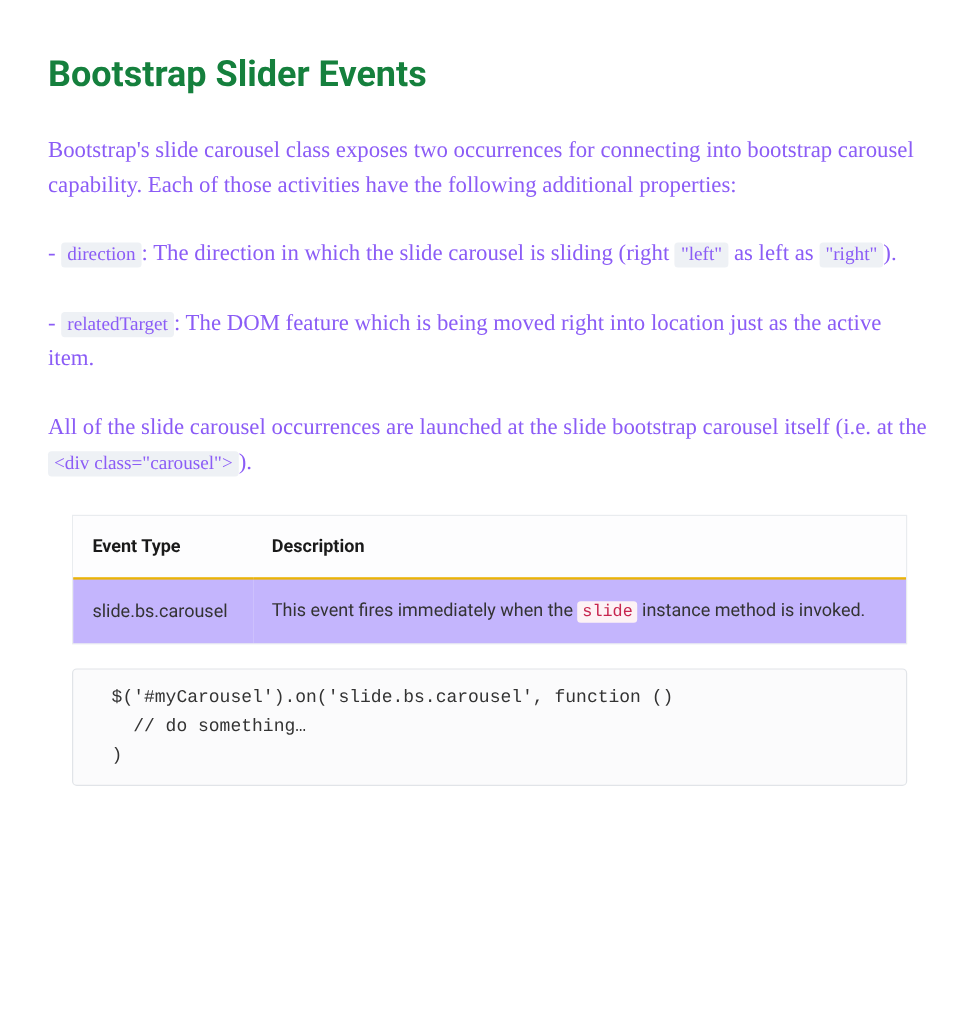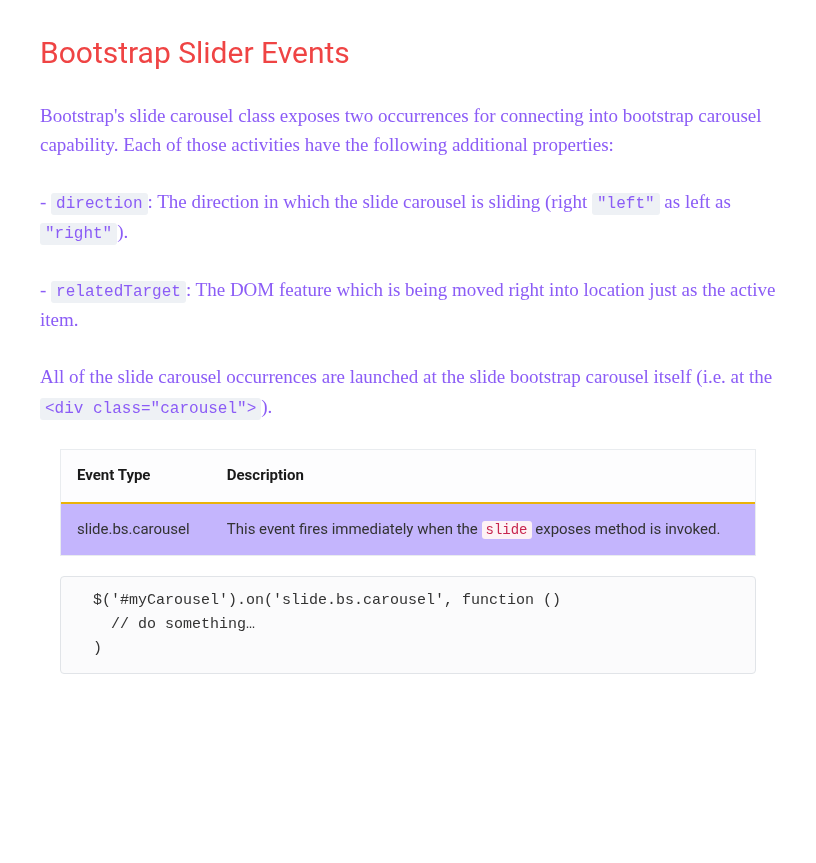--- a/index.html
+++ b/index.html
@@ -7,33 +7,33 @@
     margin: 0;
     padding: 20px 40px;
     font-family: -apple-system, BlinkMacSystemFont, "Segoe UI", Roboto, Helvetica, Arial, sans-serif;
     color: #212529;
     background: #fff;
     font-size: 19px;
     line-height: 1.55;
   }
   h2 {
     font-size: 30px;
-    font-weight: 400;
-    margin: 10px 0 24px 0;
-    color: #ef4444;
+    font-weight: 700;
+    margin: 20px 0 24px 0;
+    color: #15803d;
   }
   p {
     font-family: Georgia, "Times New Roman", serif;
     font-size: 19px;
     color: #8b5cf6;
     margin: 0 0 28px 0;
   }
   p.bullet { margin-bottom: 28px; }
   code.inline {
-    font-family: Liberation Mono, monospace;
+    font-family: Liberation Serif, serif;
     font-size: 16px;
     background: #eef1f5;
     padding: 2px 5px;
     border-radius: 3px;
   }
   code.redinline {
     font-family: "SFMono-Regular", Consolas, "Liberation Mono", Menlo, monospace;
     font-size: 14px;
     color: #c7254e;
     background: #fdf2f5;
@@ -103,21 +103,21 @@
   <thead>
     <tr>
       <th>Event Type</th>
       <th>Description</th>
     </tr>
   </thead>
   <tbody>
     <tr>
       <td>slide.bs.carousel</td>
       <td>
-        <span>This event fires immediately when the </span><code class="redinline">slide</code><span> exposes method is invoked.</span>
+        <span>This event fires immediately when the </span><code class="redinline">slide</code><span> instance method is invoked.</span>
       </td>
     </tr>
   </tbody>
 </table>
 </div>
 
 <pre class="codeblock">$('#myCarousel').on('slide.bs.carousel', function ()
   // do something…
 )</pre>
 

